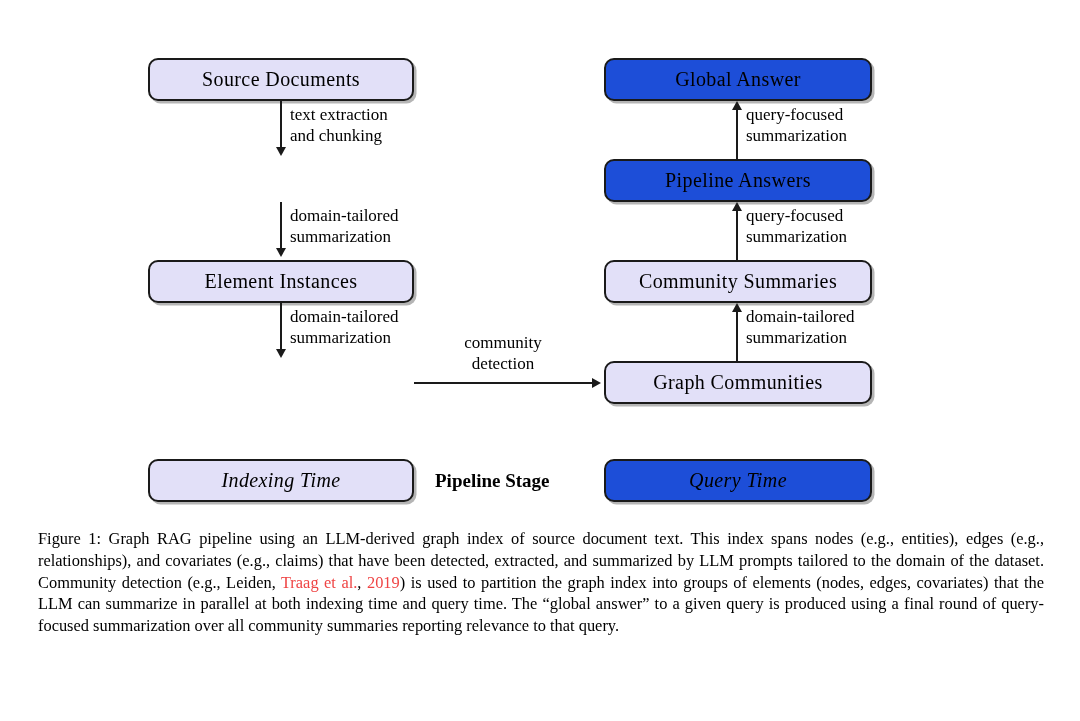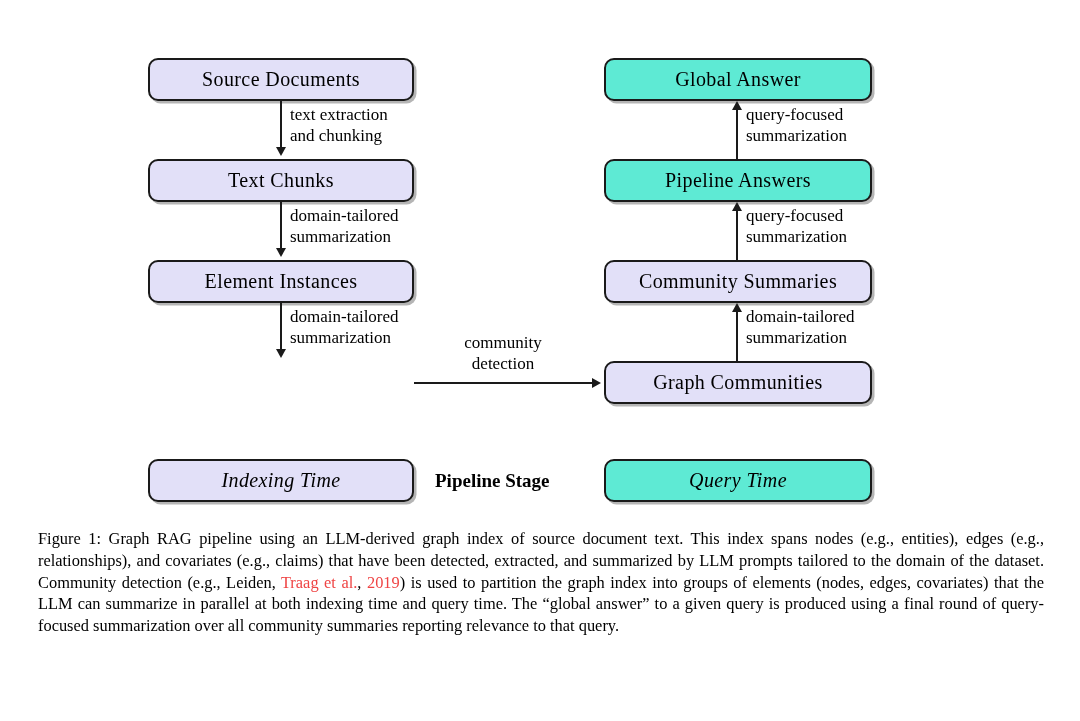--- a/index.html
+++ b/index.html
@@ -19,21 +19,21 @@
     box-sizing:border-box;
     border:2px solid #1a1a1a;
     border-radius:10px;
     display:flex;align-items:center;justify-content:center;
     font-size:20px;
     letter-spacing:.4px;
     box-shadow:2.5px 2.5px 0 rgba(120,120,120,.55);
     white-space:nowrap;
   }
   .node.indexing{background:#e2e0f8;}
-  .node.query{background:#5eead4;}
+  .node.query{background:#1d4ed8;}
   .node.legend{font-style:italic;font-size:20px;}
   .col-left{left:148px;width:266px;}
   .col-right{left:604px;width:268px;}
   .h42{height:43px;}
 
   
   .vline{position:absolute;width:0;border-left:2px solid #1a1a1a;}
   .hline{position:absolute;height:0;border-top:2px solid #1a1a1a;}
   .arrowhead{position:absolute;width:0;height:0;}
   .arrow-down{border-left:5px solid transparent;border-right:5px solid transparent;border-top:9px solid #1a1a1a;}
@@ -76,23 +76,20 @@
     <span>Source Documents</span>
   </div>
 
   <div class="vline" style="left:280px;top:101px;height:48px;"></div>
   <div class="arrowhead arrow-down" style="left:276px;top:147px;"></div>
   <div class="edgelabel" style="left:290px;top:104px;">
     <div>text extraction</div>
     <div>and chunking</div>
   </div>
 
-  <div class="node indexing col-left h42" style="top:159px;">
-    <span>Text Chunks</span>
-  </div>
 
   <div class="vline" style="left:280px;top:202px;height:48px;"></div>
   <div class="arrowhead arrow-down" style="left:276px;top:248px;"></div>
   <div class="edgelabel" style="left:290px;top:205px;">
     <div>domain-tailored</div>
     <div>summarization</div>
   </div>
 
   <div class="node indexing col-left h42" style="top:260px;">
     <span>Element Instances</span>

